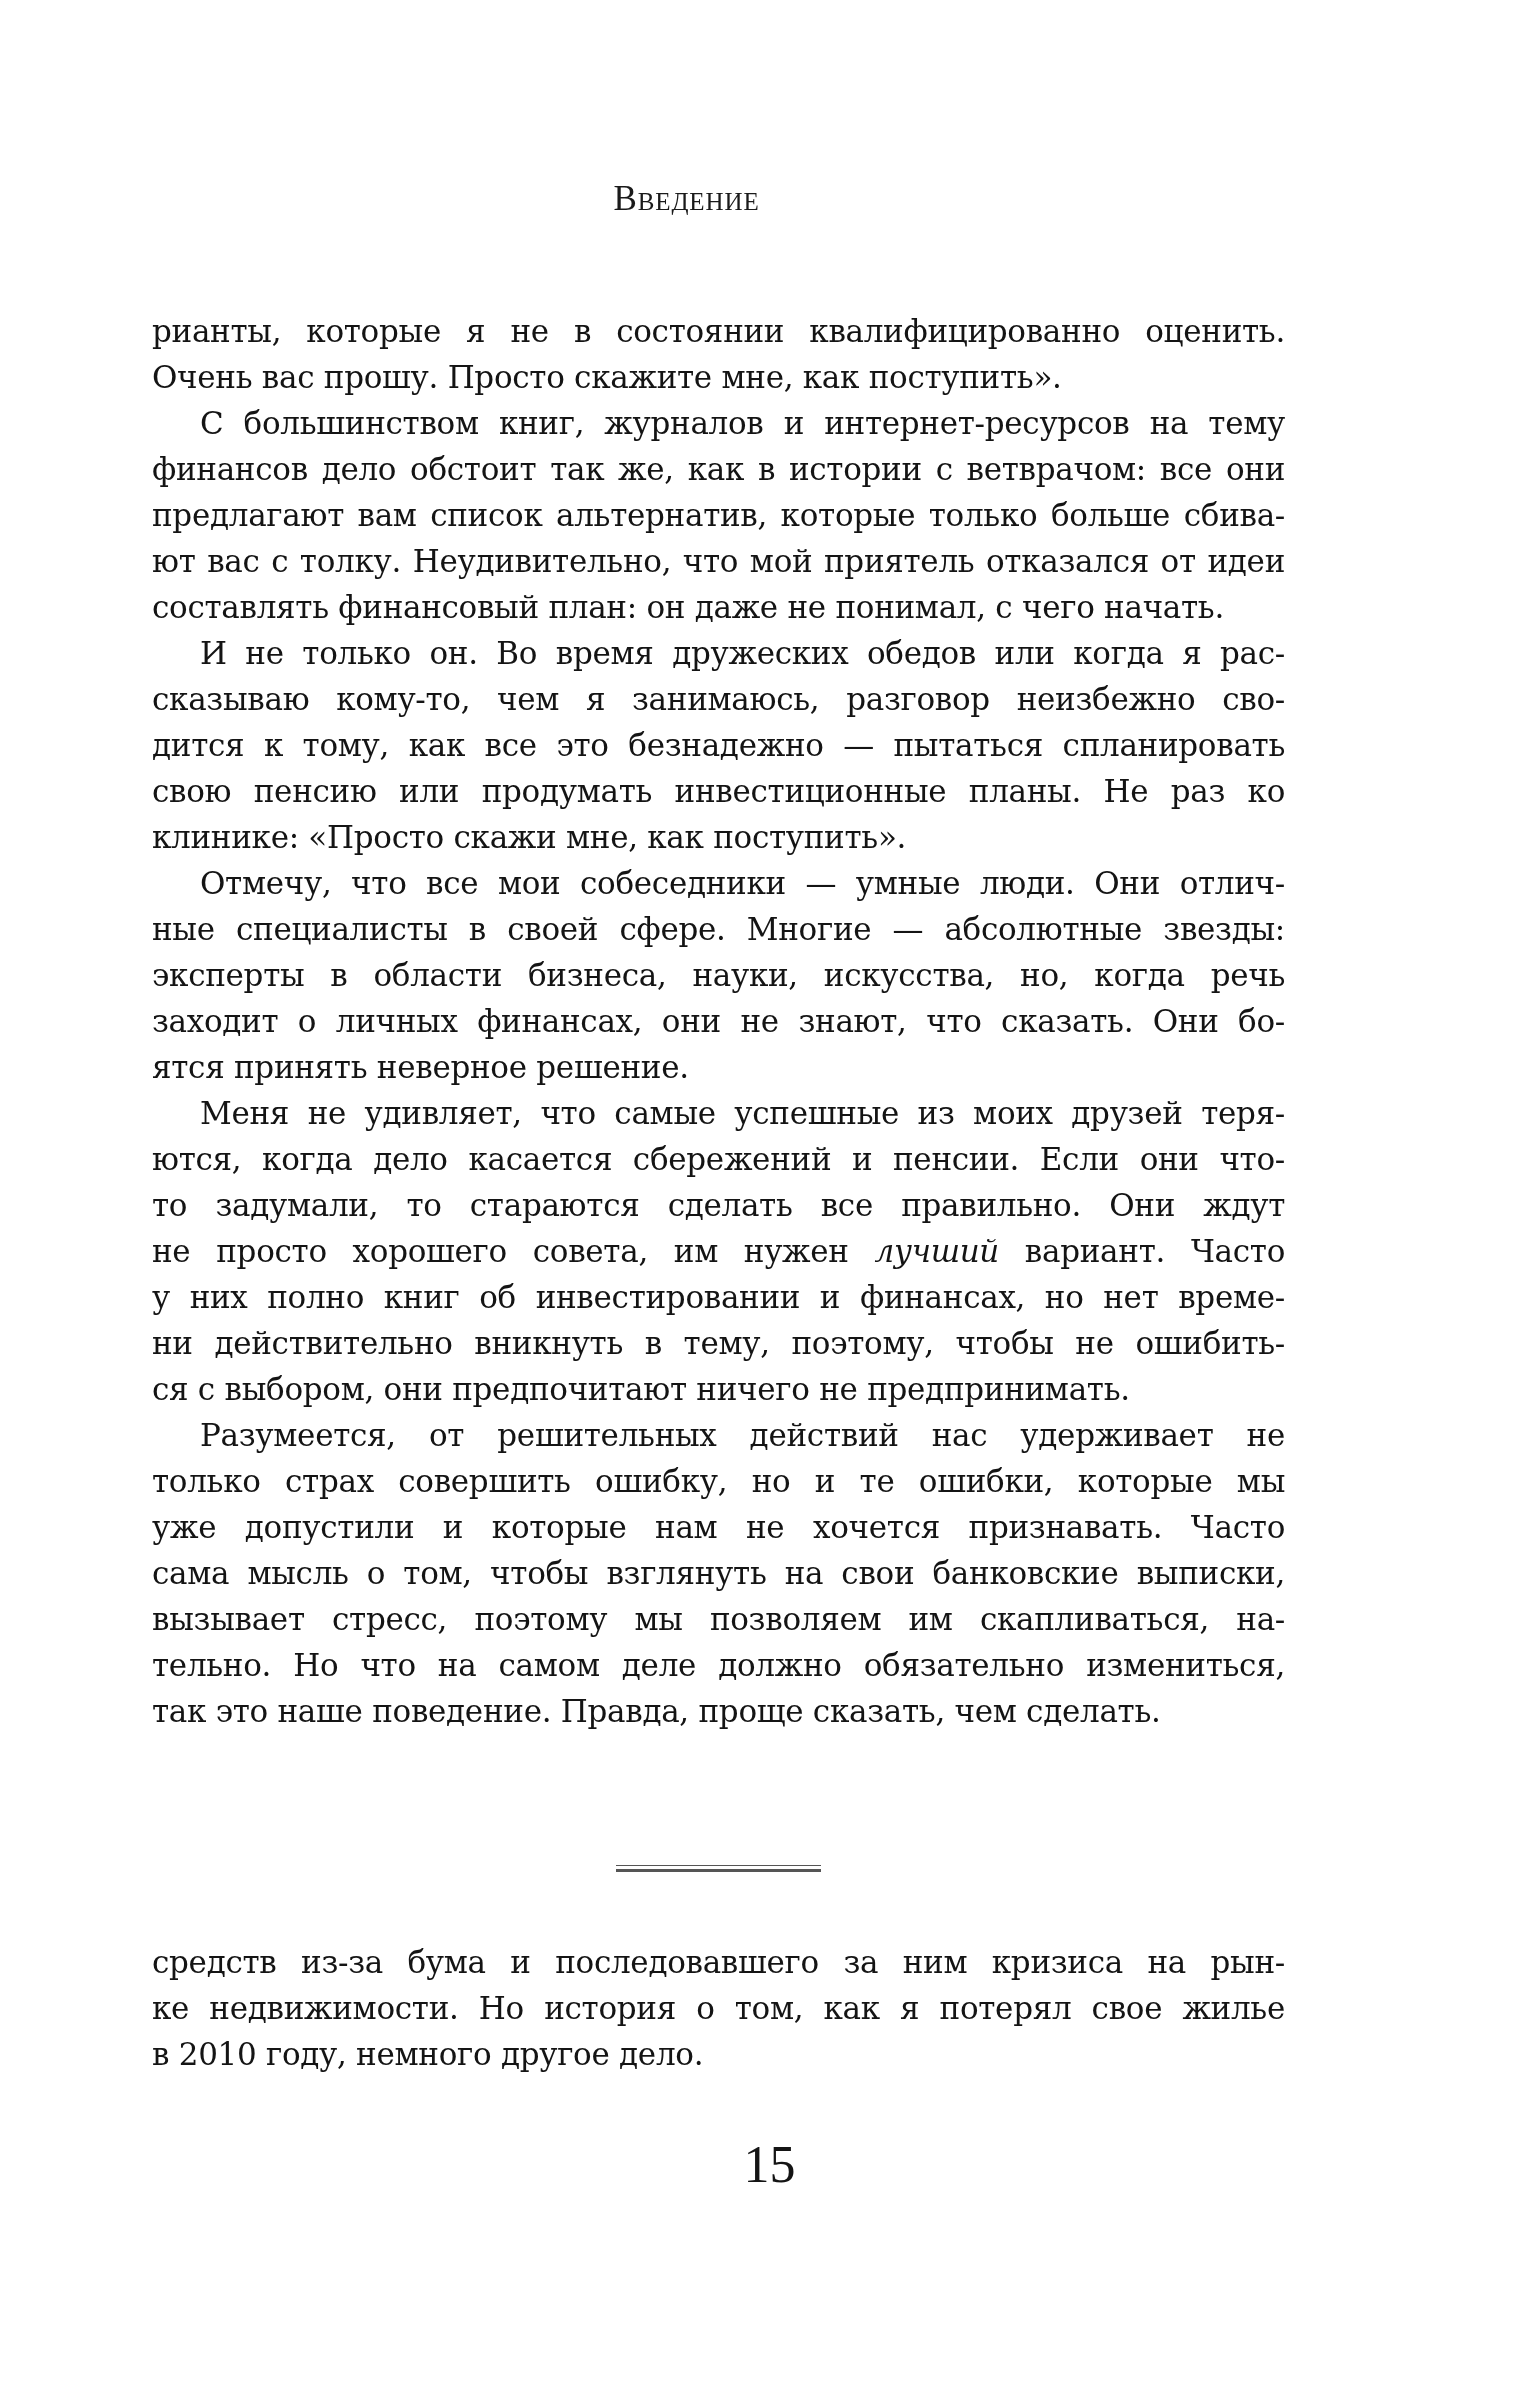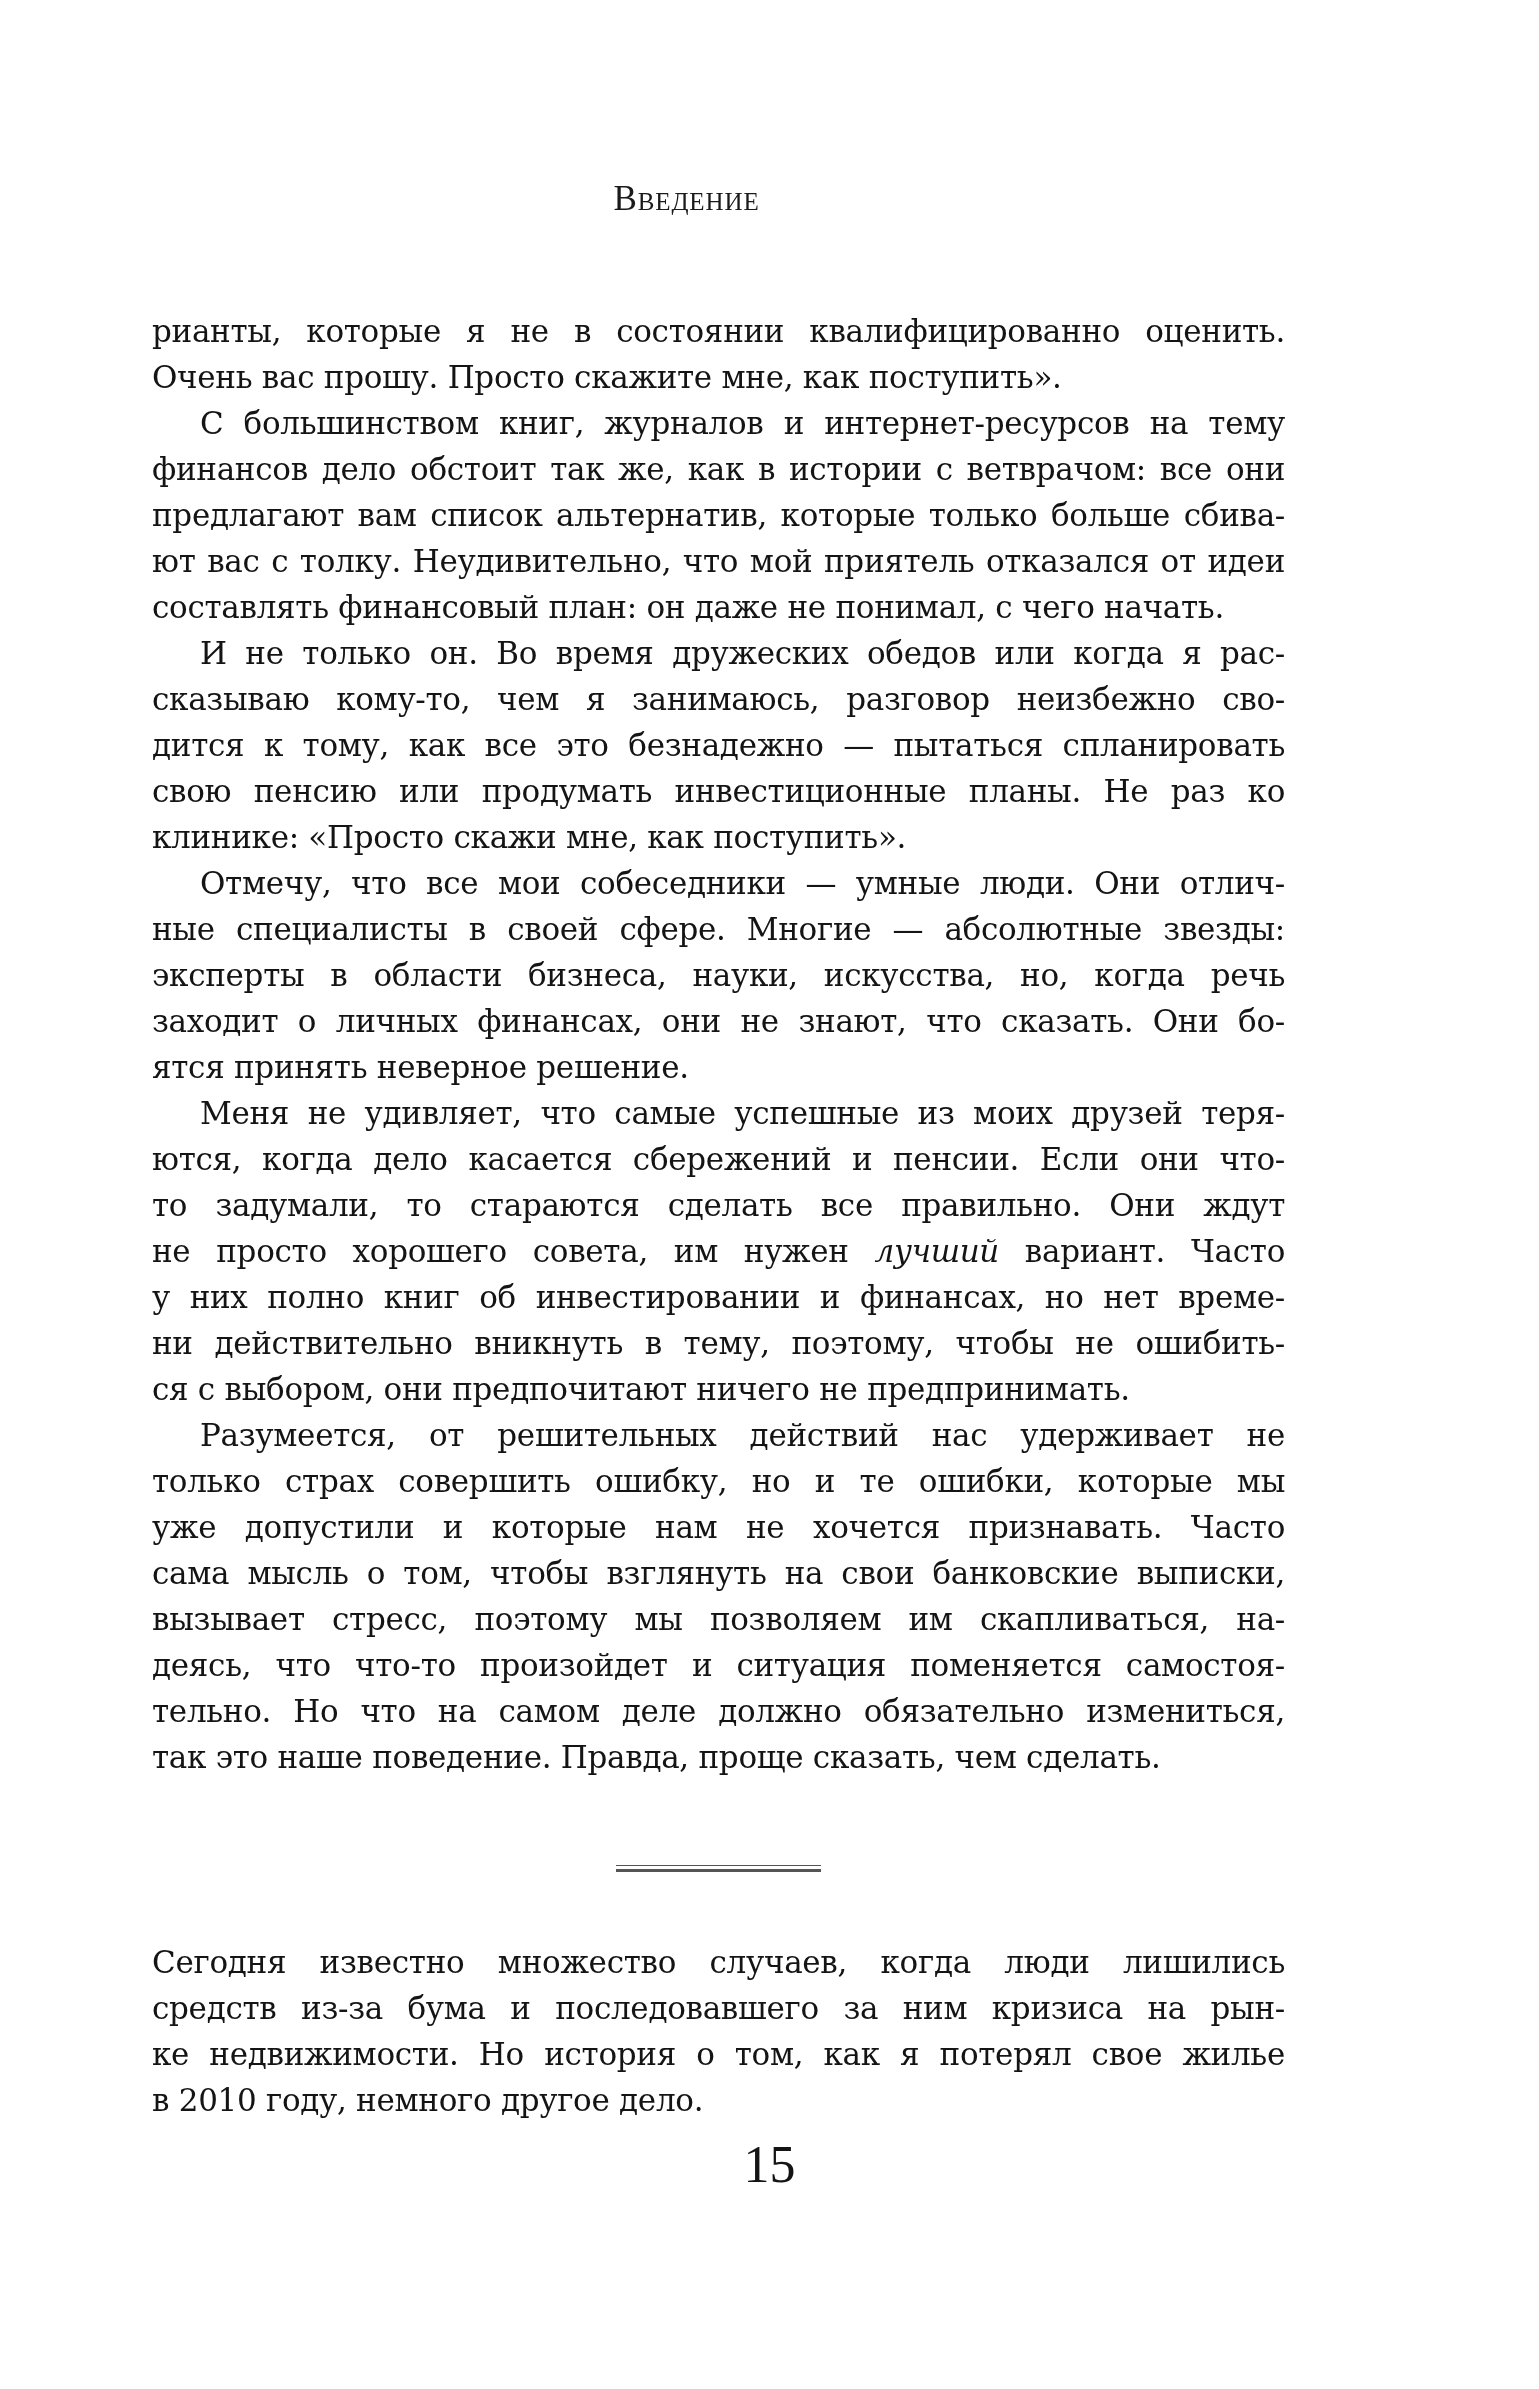--- a/index.html
+++ b/index.html
@@ -118,31 +118,29 @@
   <span class="line">то задумали, то стараются сделать все правильно. Они ждут</span>
   <span class="line"><span>не просто хорошего совета, им нужен </span><span class="italic">лучший</span><span> вариант. Часто</span></span>
   <span class="line">у них полно книг об инвестировании и финансах, но нет време-</span>
   <span class="line">ни действительно вникнуть в тему, поэтому, чтобы не ошибить-</span>
   <span class="line last">ся с выбором, они предпочитают ничего не предпринимать.</span>
   <span class="line indent">Разумеется, от решительных действий нас удерживает не</span>
   <span class="line">только страх совершить ошибку, но и те ошибки, которые мы</span>
   <span class="line">уже допустили и которые нам не хочется признавать. Часто</span>
   <span class="line">сама мысль о том, чтобы взглянуть на свои банковские выписки,</span>
   <span class="line">вызывает стресс, поэтому мы позволяем им скапливаться, на-</span>
-  <span class="line">деясь, что что-то произойдет и ситуация поменяется самостоя-</span>
   <span class="line">тельно. Но что на самом деле должно обязательно измениться,</span>
   <span class="line last">так это наше поведение. Правда, проще сказать, чем сделать.</span>
 </div>
 
 <div class="separator">
   <div class="thin"></div>
   <div class="thick"></div>
 </div>
 
 <div class="text-block block-two">
-  <span class="line">Сегодня известно множество случаев, когда люди лишились</span>
   <span class="line">средств из-за бума и последовавшего за ним кризиса на рын-</span>
   <span class="line">ке недвижимости. Но история о том, как я потерял свое жилье</span>
   <span class="line last">в 2010 году, немного другое дело.</span>
 </div>
 
 <div class="folio">15</div>
 
 
 </body></html>

